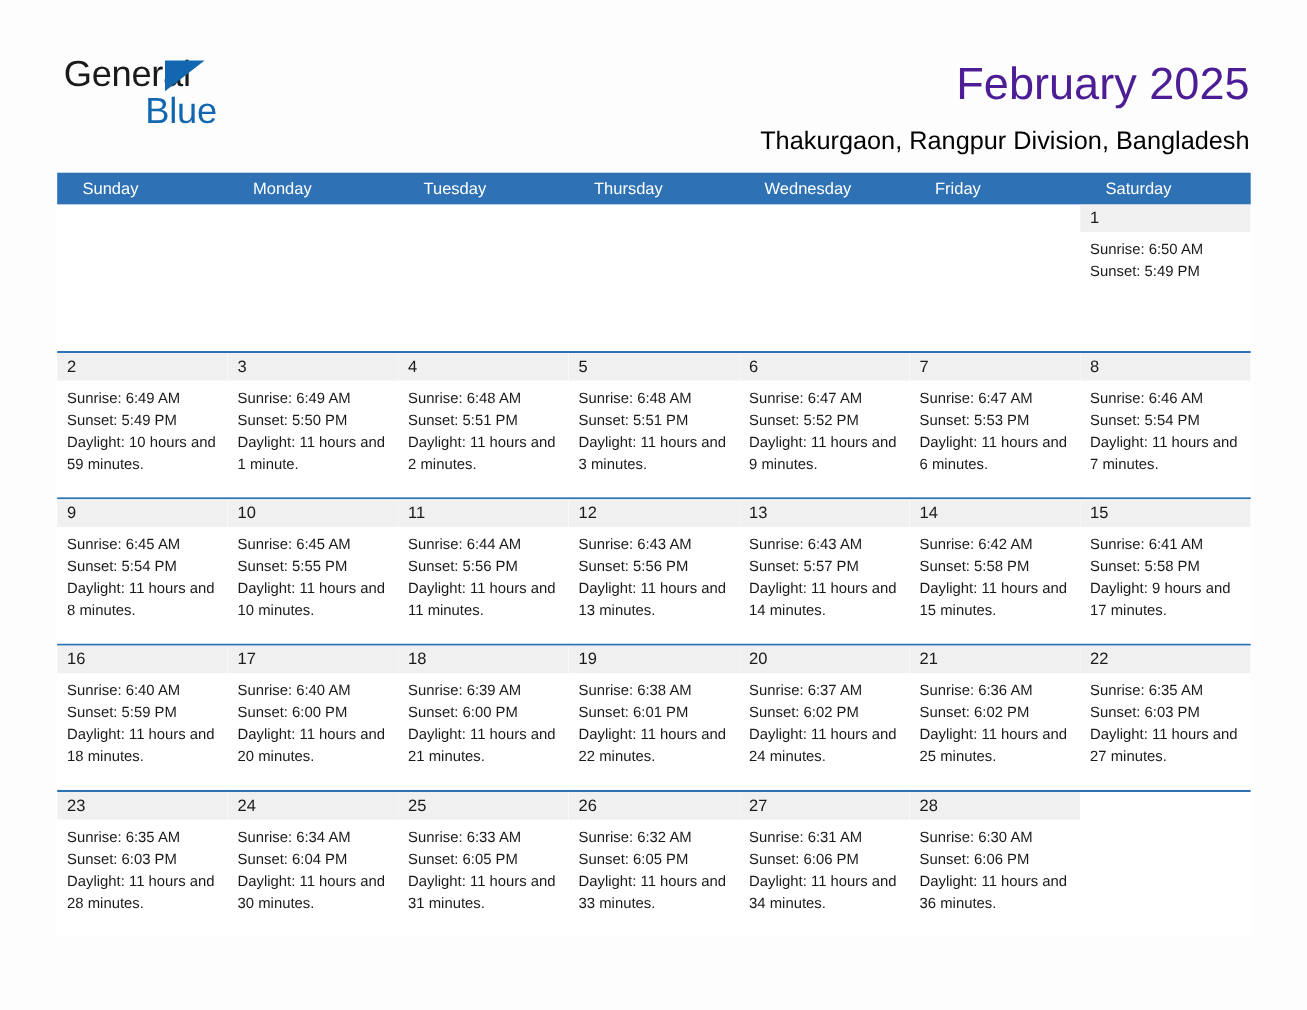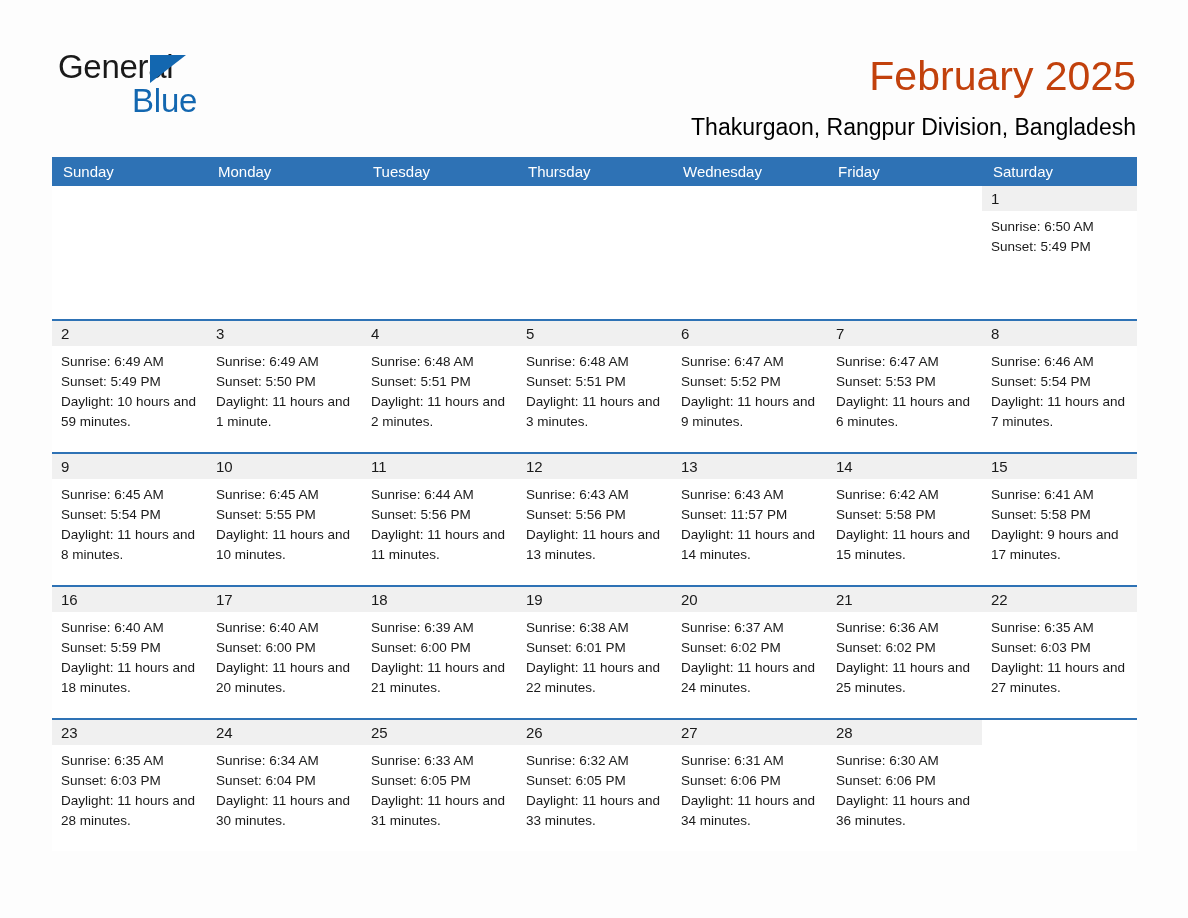--- a/index.html
+++ b/index.html
@@ -68,21 +68,21 @@
     line-height: 38px;
     letter-spacing: -0.2px;
   }
 
   .title {
     position: absolute;
     right: 52px;
     top: 52px;
     font-size: 41px;
     font-weight: normal;
-    color: #c2410c;
+    color: #4c1d95;
     text-align: right;
     line-height: 48px;
     white-space: nowrap;
   }
   .subtitle {
     position: absolute;
     right: 52px;
     top: 113px;
     font-size: 23px;
     font-weight: normal;
@@ -102,21 +102,21 @@
   .cal-head {
     display: flex;
     background: #2e72b5;
     height: 29px;
   }
   .cal-head .hcell {
     flex: 1 1 0;
     color: #ffffff;
     font-size: 15px;
     line-height: 29px;
-    padding-left: 11px;
+    padding-left: 23px;
     box-sizing: border-box;
     white-space: nowrap;
     overflow: hidden;
   }
 
   .week {
     display: flex;
     border-top: 2px solid #2e72b5;
     height: 133px;
     box-sizing: border-box;
@@ -376,21 +376,21 @@
               <div>Sunset: 5:56 PM</div>
               <div class="daylight">Daylight: 11 hours and 13 minutes.</div>
             </div>
           </div>
           <div class="daycell filled">
             <div class="daynum-band">
               <div class="daynum">13</div>
             </div>
             <div class="info">
               <div>Sunrise: 6:43 AM</div>
-              <div>Sunset: 11:57 PM</div>
+              <div>Sunset: 5:57 PM</div>
               <div class="daylight">Daylight: 11 hours and 14 minutes.</div>
             </div>
           </div>
           <div class="daycell filled">
             <div class="daynum-band">
               <div class="daynum">14</div>
             </div>
             <div class="info">
               <div>Sunrise: 6:42 AM</div>
               <div>Sunset: 5:58 PM</div>

